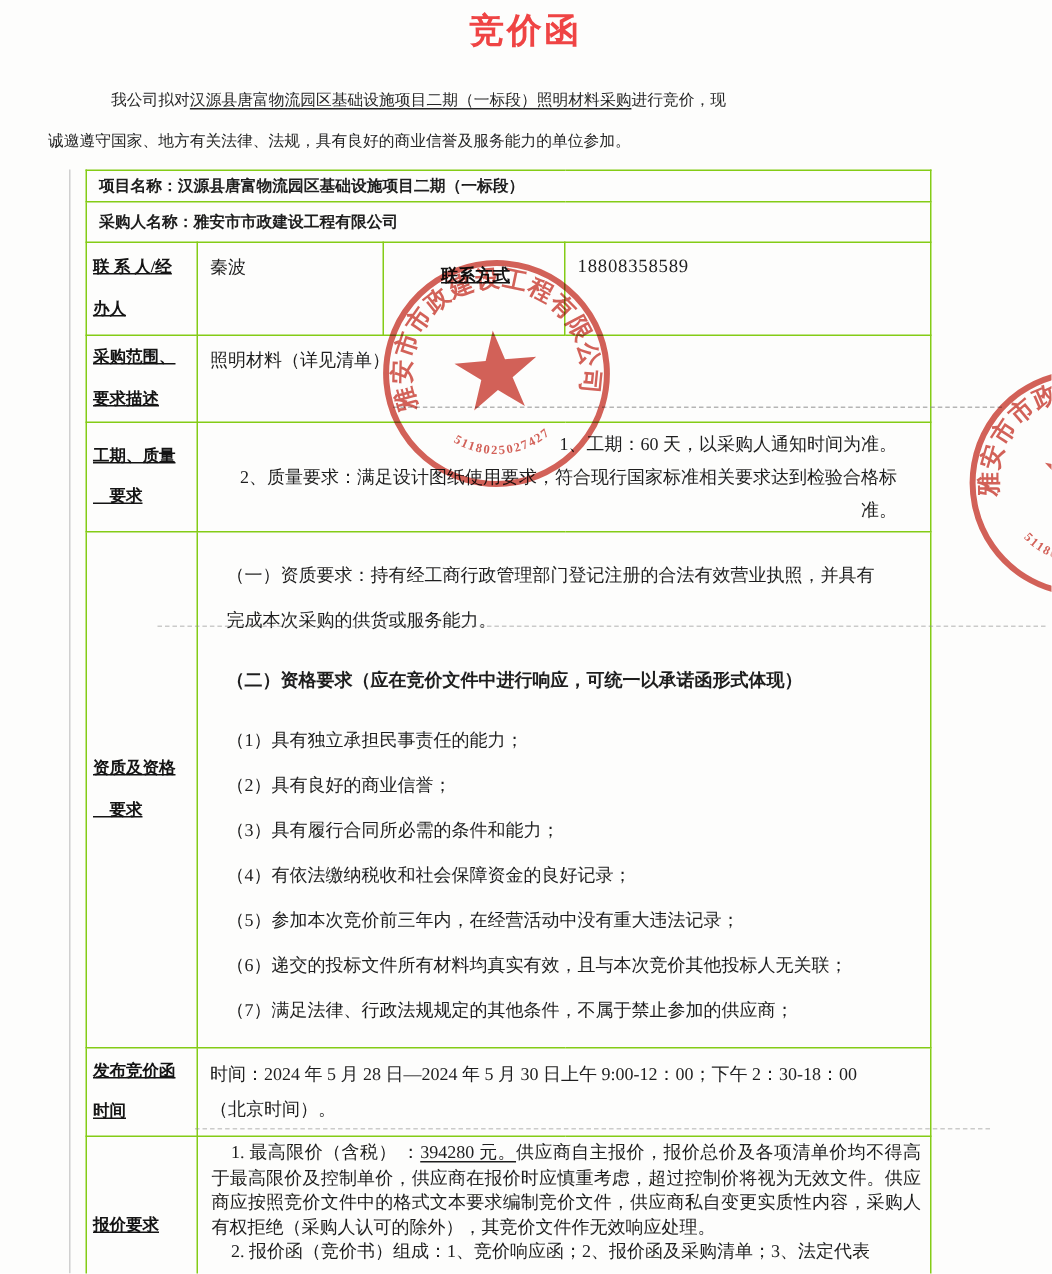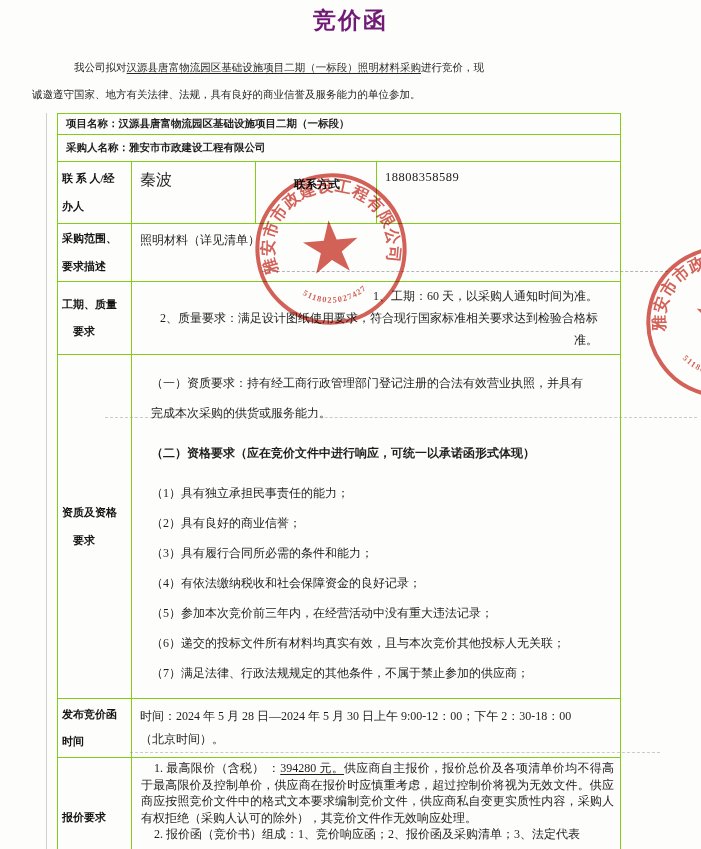--- a/index.html
+++ b/index.html
@@ -3,41 +3,41 @@
 <meta charset="utf-8">
 <style>
   html,body{margin:0;padding:0;}
   body{
     width:701px;height:849px;position:relative;overflow:hidden;
     background:#fdfdfc;color:#1e1e1e;
     font-family:"Liberation Serif","DejaVu Serif",serif;
   }
   .title{
     position:absolute;top:5px;left:0;width:701px;text-align:center;
-    font-size:23px;font-weight:bold;letter-spacing:2px;color:#701a75;
+    font-size:23px;font-weight:bold;letter-spacing:2px;color:#ef4444;
   }
   .intro{
     position:absolute;left:32px;top:43px;width:452px;
     font-size:10.5px;line-height:27px;text-align:justify;text-indent:42px;color:#262626;
   }
   .u{text-decoration:underline;text-underline-offset:2px;}
 
   table.bid{
     position:absolute;left:57px;top:113px;width:563px;
     border-collapse:collapse;table-layout:fixed;background:transparent;
   }
   td{border:1px solid #84cc16;padding:0 8px;vertical-align:middle;overflow:hidden;}
   .label{
     font-weight:bold;font-size:11px;line-height:2.5;
-    padding:0 2px 0 4px;white-space:pre-wrap;color:#141414;
+    padding:0 2px 0 4px;white-space:pre-wrap;color:#141414;text-decoration:underline;
   }
   .pre{white-space:pre-wrap;}
   .sb{font-size:10.5px;font-weight:bold;}           
   .vtop{vertical-align:top;}
-  .ct{padding-top:8px;font-size:16px;}               
+  .ct{padding-top:8px;font-size:12px;}               
   .center{text-align:center;}
   .scope-val{font-size:12px;font-family:Liberation Serif, serif;}
   .sched{font-size:12px;line-height:22px;padding-right:22px;text-align:right;}
   .qual{font-size:12px;line-height:30px;padding:3px 20px 0 9px;}
   .qual div{margin:10px;}
   .q2{font-weight:bold;}
   .pub{font-size:12px;line-height:23px;}
   .quote{font-size:12px;line-height:16.6px;padding:2px 6px 0 9px;}
   .quote p{margin:0;text-indent:13px;text-align:justify;}
   .phone{font-size:12.5px;letter-spacing:.5px;}

